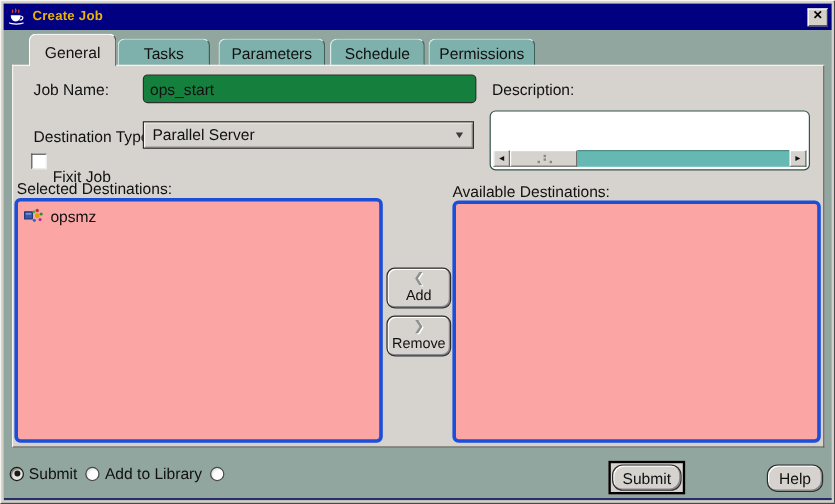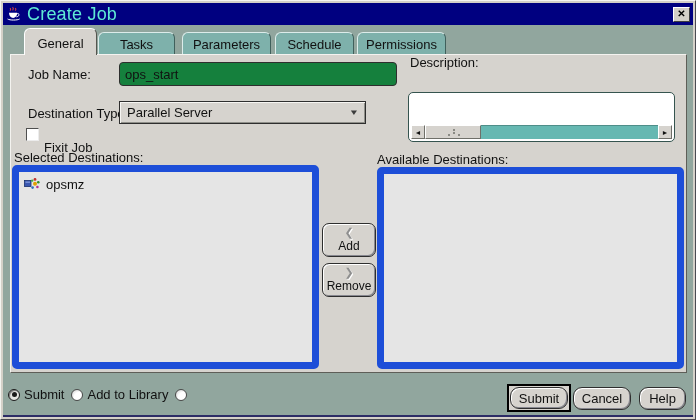--- a/index.html
+++ b/index.html
@@ -6,45 +6,45 @@
   *{box-sizing:border-box;}
   .window{
     position:relative;width:696px;height:420px;
     background:#D4D0C8;
     border:1px solid;border-color:#f4f4f0 #4a4a52 #4a4a52 #f4f4f0;
     padding:2px;
     font-family:"Liberation Sans", sans-serif;
     color:#111;
   }
   .titlebar{height:22px;background:#000080;display:flex;align-items:center;padding:0 3px;gap:5px;}
-  .titlebar .title{color:#5eead4;font-weight:normal;font-size:18px;letter-spacing:.2px;}
+  .titlebar .title{color:#eab308;font-weight:bold;font-size:11px;letter-spacing:.2px;}
   .close-btn{margin-left:auto;width:17px;height:15px;background:#D4D0C8;
     border:1px solid;border-color:#ffffff #3f3f3f #3f3f3f #ffffff;
     font-size:10px;font-weight:bold;line-height:12px;text-align:center;padding:0;color:#000;cursor:default;}
   .content{position:relative;height:392px;background:#91A69E;
     box-shadow: inset 0 -2px 0 #2c2c66;}
   
   .tab{position:absolute;top:7px;height:23px;background:#7EB1AB;
     border:1px solid;border-color:#dcecea #40605c #40605c #dcecea;border-bottom:none;
     border-radius:6px 6px 0 0;font-size:13px;text-align:center;padding-top:4px;z-index:1;cursor:default;}
   .tab.active{top:3px;height:27px;background:#D6D3CE;padding-top:7px;z-index:3;
     border-color:#ffffff #55554f transparent #ffffff;}
   
   .panel{position:absolute;left:7px;top:29px;width:677px;height:319px;background:#D6D3CE;
     border:1px solid;border-color:#f4f3f0 #5e5e58 #5e5e58 #f4f3f0;z-index:2;}
   .lbl{position:absolute;font-size:13px;white-space:nowrap;}
   .field{position:absolute;background:#15803d;border:1px solid #2e2e2e;border-radius:4px;
     font-size:13px;padding:3px 5px;font-family:"Liberation Sans", sans-serif;color:#111;outline:none;}
-  .combo{position:absolute;left:108px;top:46px;width:247px;height:23px;background:#D6D3CE;
+  .combo{position:absolute;left:108px;top:46px;width:276px;height:23px;background:#D6D3CE;
     border:1px solid #2e2e2e;box-shadow:inset 1px 1px 0 #f6f5f2, inset -1px -1px 0 #8f8f89;
     display:flex;align-items:center;padding:0 7px;font-size:13px;cursor:default;}
   .combo-arrow{margin-left:auto;font-size:8px;color:#3c3c3c;transform:scaleX(1.3);}
   .checkbox{position:absolute;left:15px;top:73px;width:13px;height:13px;background:#fff;
     border:1px solid;border-color:#4f4f4f #ececec #ececec #4f4f4f;}
-  .listbox{position:absolute;background:#e5e5e5;border:7px solid #1d4ed8;border-radius:5px;overflow:hidden;}
+  .listbox{position:absolute;background:#fca5a5;border:3px solid #1d4ed8;border-radius:5px;overflow:hidden;}
   .list-item{display:flex;align-items:center;gap:6px;padding:4px 4px 0 5px;font-size:13px;}
   
   .descbox{position:absolute;left:397px;top:37px;width:267px;height:50px;background:#fff;
     border:1px solid #35544f;border-radius:5px;}
   .desc-text{padding:2px 5px;font-size:13px;}
   .hscroll{position:absolute;left:2px;right:2px;bottom:2px;height:14px;background:#66B8B2;
     display:flex;box-shadow:inset 0 1px 0 #4e8e89, inset 1px 0 0 #4e8e89;}
   .scroll-arrow{width:14px;height:100%;background:#D6D3CE;flex:0 0 auto;
     border:1px solid;border-color:#ffffff #6f6f69 #6f6f69 #ffffff;
     font-size:7px;display:flex;align-items:center;justify-content:center;color:#111;padding:0;}
@@ -104,21 +104,21 @@
       <div class="tab" style="left:179px;width:89px;">Parameters</div>
       <div class="tab" style="left:272px;width:79px;">Schedule</div>
       <div class="tab" style="left:354px;width:89px;">Permissions</div>
     </div>
 
     <div class="panel">
 
       <span class="lbl" style="left:17px;top:12px;">Job Name:</span>
       <input class="field" style="left: 108px; top: 7px; width: 278px; height: 24px;" value="ops_start">
 
-      <span class="lbl" style="left:399px;top:0;">Description:</span>
+      <span class="lbl" style="left:399px;top:12px;">Description:</span>
       <div class="descbox">
         <div class="hscroll">
           <button class="scroll-arrow">
             <span>◄</span>
           </button>
           <div class="scroll-thumb"></div>
           <div class="scroll-track"></div>
           <button class="scroll-arrow">
             <span>►</span>
           </button>
@@ -178,17 +178,16 @@
         <span>Add to Library</span>
       </span>
       <span class="radio-item">
         <span class="radio"></span>
       </span>
     </div>
 
     <div class="default-ring">
       <button class="push-btn">Submit</button>
     </div>
-    <button class="push-btn btn-cancel">Cancel</button>
     <button class="push-btn btn-help">Help</button>
 
   </div>
 </div>
 
 </body></html>

